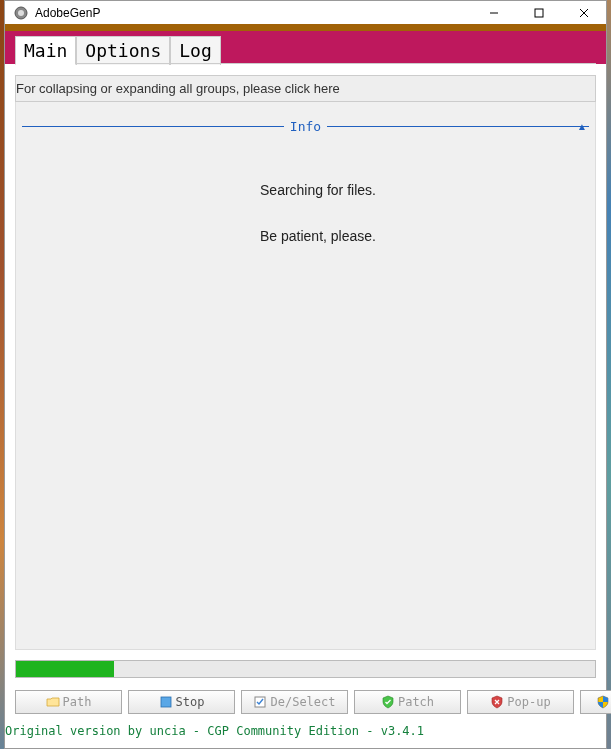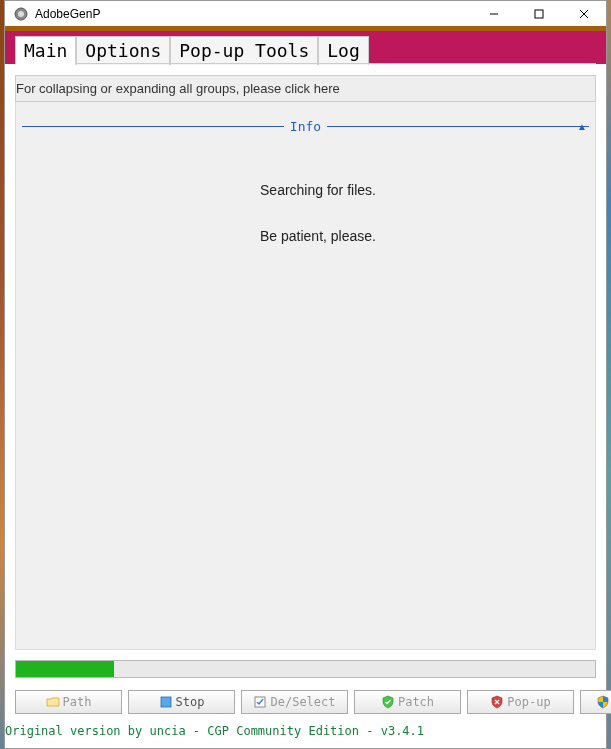--- a/index.html
+++ b/index.html
@@ -22,21 +22,21 @@
       border: 1px solid #999;
       display: flex;
       flex-direction: column;
     }
     .titlebar {
       height: 30px;
       background: #fff;
       display: flex;
       align-items: center;
       padding-left: 8px;
-      border-bottom: 5px solid #a16207;
+      border-bottom: 7px solid #a16207;
     }
     .titlebar-icon {
       width: 16px;
       height: 16px;
       margin-right: 6px;
       display: inline-flex;
       align-items: center;
       justify-content: center;
     }
     .titlebar-title {
@@ -225,21 +225,20 @@
             <line x1="1" y1="1" x2="9" y2="9" stroke="#000" stroke-width="1"></line>
             <line x1="9" y1="1" x2="1" y2="9" stroke="#000" stroke-width="1"></line>
           </svg>
       </div>
     </div>
   </div>
 
   <div class="tabs">
     <div class="tab active">Main</div>
     <div class="tab">Options</div>
-    <div class="tab">Pop-up Tools</div>
     <div class="tab">Log</div>
   </div>
   <div class="tab-border"></div>
 
   <div class="content">
     <div class="collapse-header">For collapsing or expanding all groups, please click here</div>
     <div class="info-divider">
       <div class="info-line"></div>
       <span class="info-label">Info</span>
       <div class="info-line"></div>

